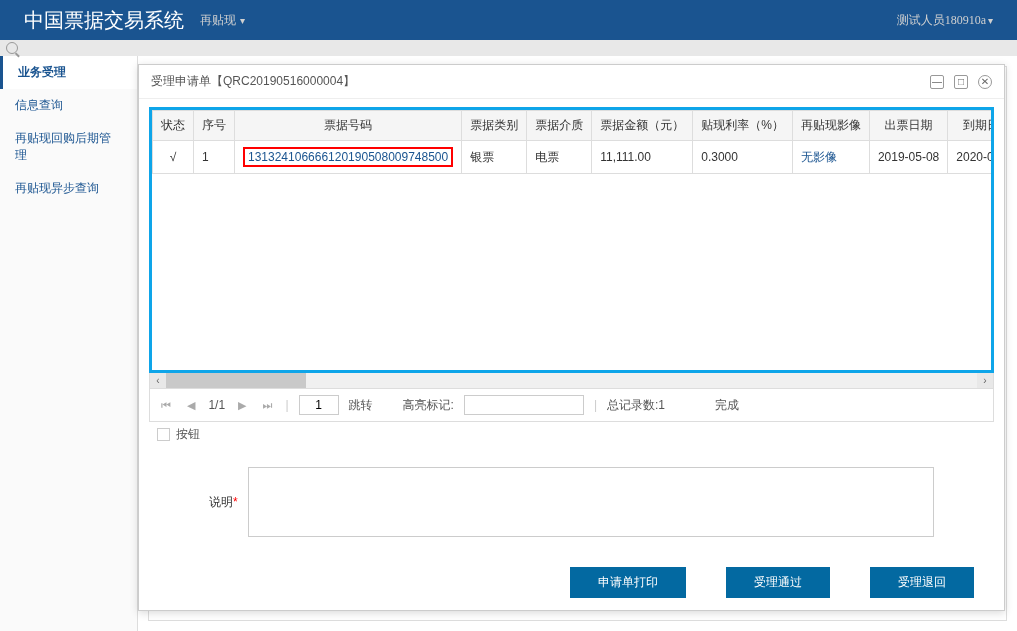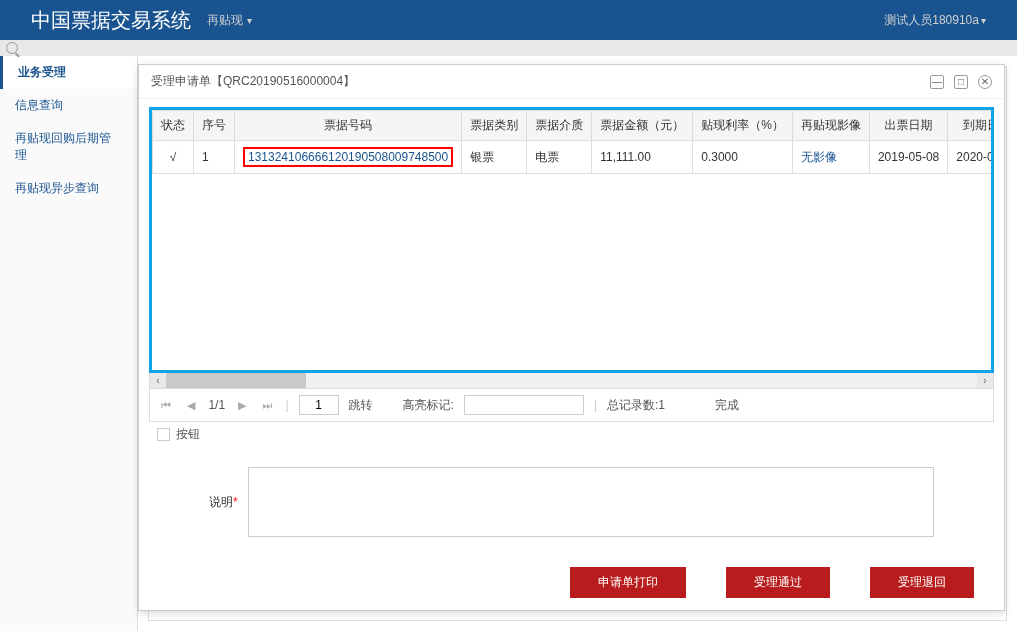--- a/index.html
+++ b/index.html
@@ -1,18 +1,18 @@
 <!DOCTYPE html>
 <html><head>
   <meta charset="utf-8">
   <style>
     * { margin: 0; padding: 0; box-sizing: border-box; }
     body { font-family: "Microsoft YaHei", Arial, sans-serif; font-size: 12px; background: #fff; width: 1017px; height: 631px; overflow: hidden; position: relative; }
     
-    .header { background: #1a5490; height: 40px; display: flex; align-items: center; padding: 0 31px; color: #fff; }
+    .header { background: #1a5490; height: 40px; display: flex; align-items: center; padding: 0 24px; color: #fff; font-family: Liberation Serif, serif; }
     .header-title { font-size: 20px; font-weight: normal; }
     .header-sub { margin-left: 16px; font-size: 12px; color: #d0d0d0; cursor: pointer; }
     .header-sub::after { content: '▾'; margin-left: 4px; font-size: 10px; }
     .header-user { margin-left: auto; font-size: 12px; color: #d0d0d0; cursor: pointer; }
     .header-user::after { content: '▾'; margin-left: 2px; font-size: 10px; }
     
     .toolbar { background: #e8e8e8; height: 16px; padding: 2px 6px; display: flex; align-items: center; }
     .search-icon { width: 12px; height: 12px; border: 1.5px solid #999; border-radius: 50%; position: relative; display: inline-block; }
     .search-icon::after { content: ''; position: absolute; width: 5px; height: 1.5px; background: #999; bottom: -2px; right: -3px; transform: rotate(45deg); }
     
@@ -57,21 +57,21 @@
     .button-section { padding: 4px 8px; display: flex; align-items: center; gap: 6px; }
     .checkbox-dummy { width: 13px; height: 13px; border: 1px solid #ccc; display: inline-block; background: #fff; }
     .button-label { font-size: 12px; color: #555; }
     
     .desc-section { display: flex; align-items: center; gap: 10px; padding: 20px 60px 10px; justify-content: center; }
     .desc-label { font-size: 12px; color: #333; }
     .req-star { color: red; }
     .desc-textarea { flex: 1; height: 70px; border: 1px solid #ccc; resize: none; font-size: 12px; padding: 4px; }
     
     .dialog-footer { padding: 12px 30px; display: flex; justify-content: flex-end; gap: 40px; }
-    .action-btn { background: #b91c1c; color: #fff; border: none; padding: 7px 28px; font-size: 12px; cursor: pointer; }
+    .action-btn { background: #0369a1; color: #fff; border: none; padding: 7px 28px; font-size: 12px; cursor: pointer; }
   </style>
 </head>
 <body>
 
 <div class="header">
   <span class="header-title">中国票据交易系统</span>
   <span class="header-sub">再贴现</span>
   <span class="header-user">测试人员180910a</span>
 </div>
 

